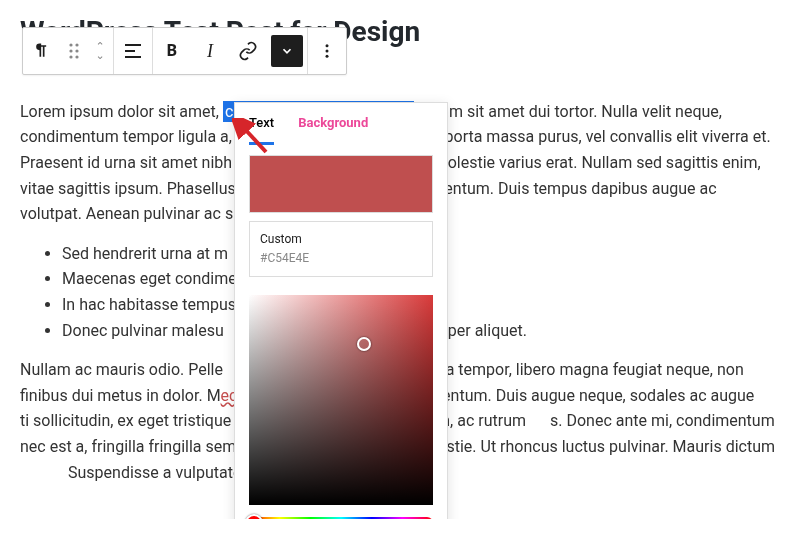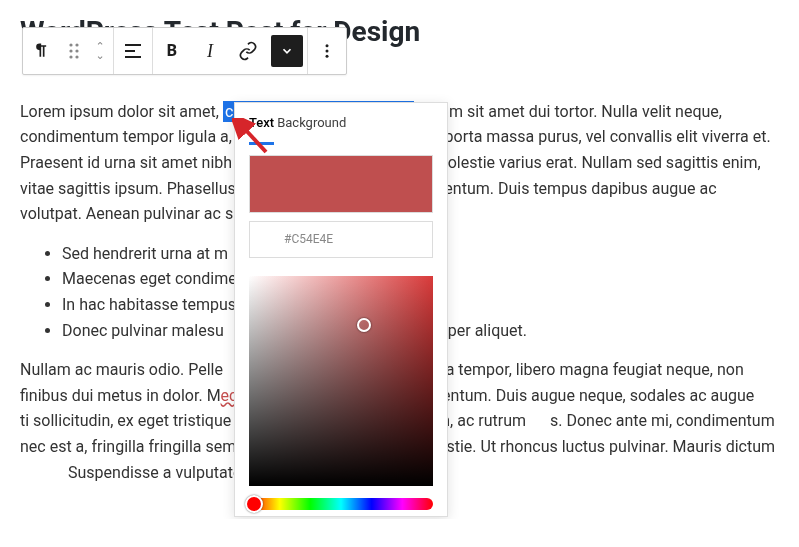--- a/index.html
+++ b/index.html
@@ -88,28 +88,29 @@
     left: 234px;
     width: 214px;
     background: #fff;
     border: 1px solid #ddd;
     box-shadow: 0 3px 12px rgba(0,0,0,0.12);
     z-index: 10;
     padding-bottom: 6px;
   }
   .popover-tabs {
     display: flex;
-    gap: 3px;
+    gap: 24px;
     padding: 10px 14px 0 14px;
     font-size: 13px;
   }
   .popover-tab {
     padding-bottom: 8px;
     cursor: pointer;
-    color: #404040;
+    color: #ec4899;
+    font-weight: bold;
   }
   .popover-tab.active {
     border-bottom: 3px solid #1e73e8;
     font-weight: 500;
     color: #000;
   }
   .swatch-row {
     padding: 10px 14px 8px 14px;
   }
   .swatch-large {
@@ -118,21 +119,21 @@
     background: #bf4f4f;
     border: 1px solid #dcdcdc;
   }
   .custom-block {
     border: 1px solid #dcdcdc;
     margin-top: 8px;
     padding: 8px 10px;
     font-size: 12px;
   }
   .custom-label { color: #222; }
-  .custom-hex { color: #888; margin-left: 24px; }
+  .custom-hex { color: #888; }
   .sv-pane {
     margin: 10px 14px 0 14px;
     width: 184px;
     height: 210px;
     position: relative;
     background:
       linear-gradient(to top, #000, rgba(0,0,0,0)),
       linear-gradient(to right, #fff, #d93a3a);
   }
   .sv-handle {
@@ -253,20 +254,21 @@
 </p>
 
 <div class="popover">
   <div class="popover-tabs">
     <div class="popover-tab active">Text</div>
     <div class="popover-tab">Background</div>
   </div>
   <div class="swatch-row">
     <div class="swatch-large"></div>
     <div class="custom-block">
+      <div class="custom-label">Custom</div>
       <div class="custom-hex">#C54E4E</div>
     </div>
   </div>
   <div class="sv-pane">
     <div class="sv-handle"></div>
   </div>
   <div class="hue-bar">
     <div class="hue-handle"></div>
   </div>
 </div>

